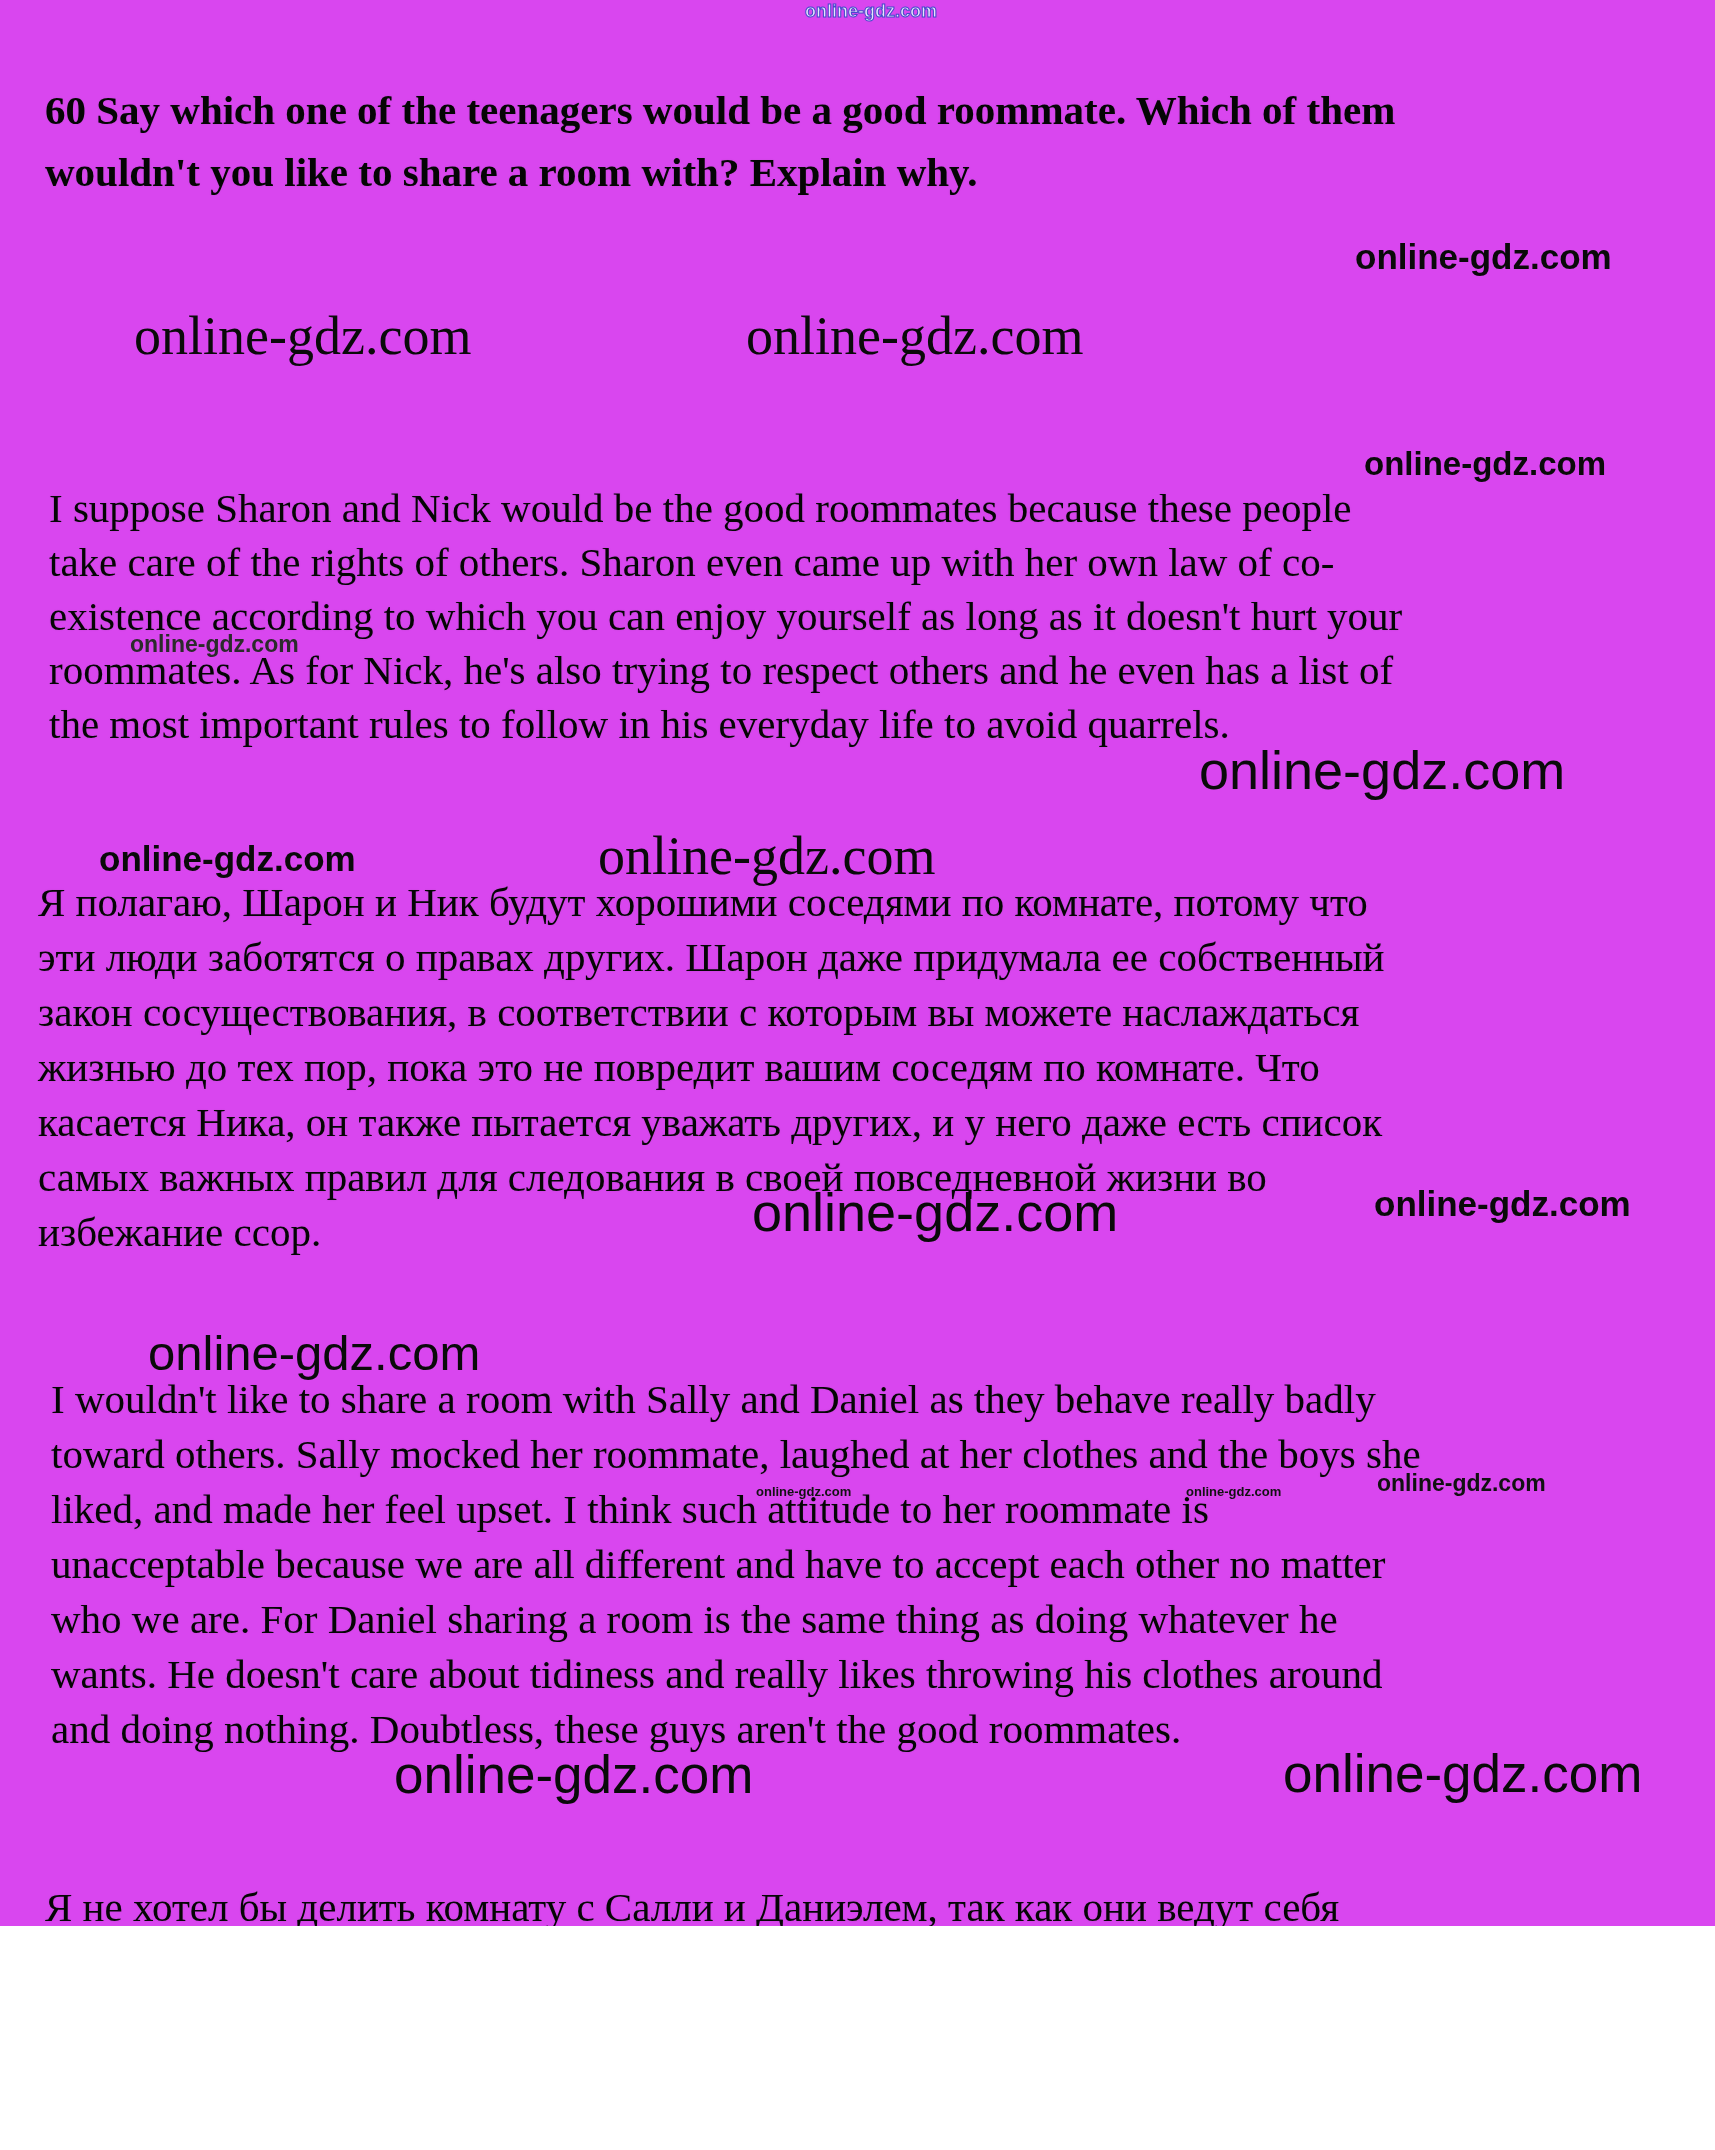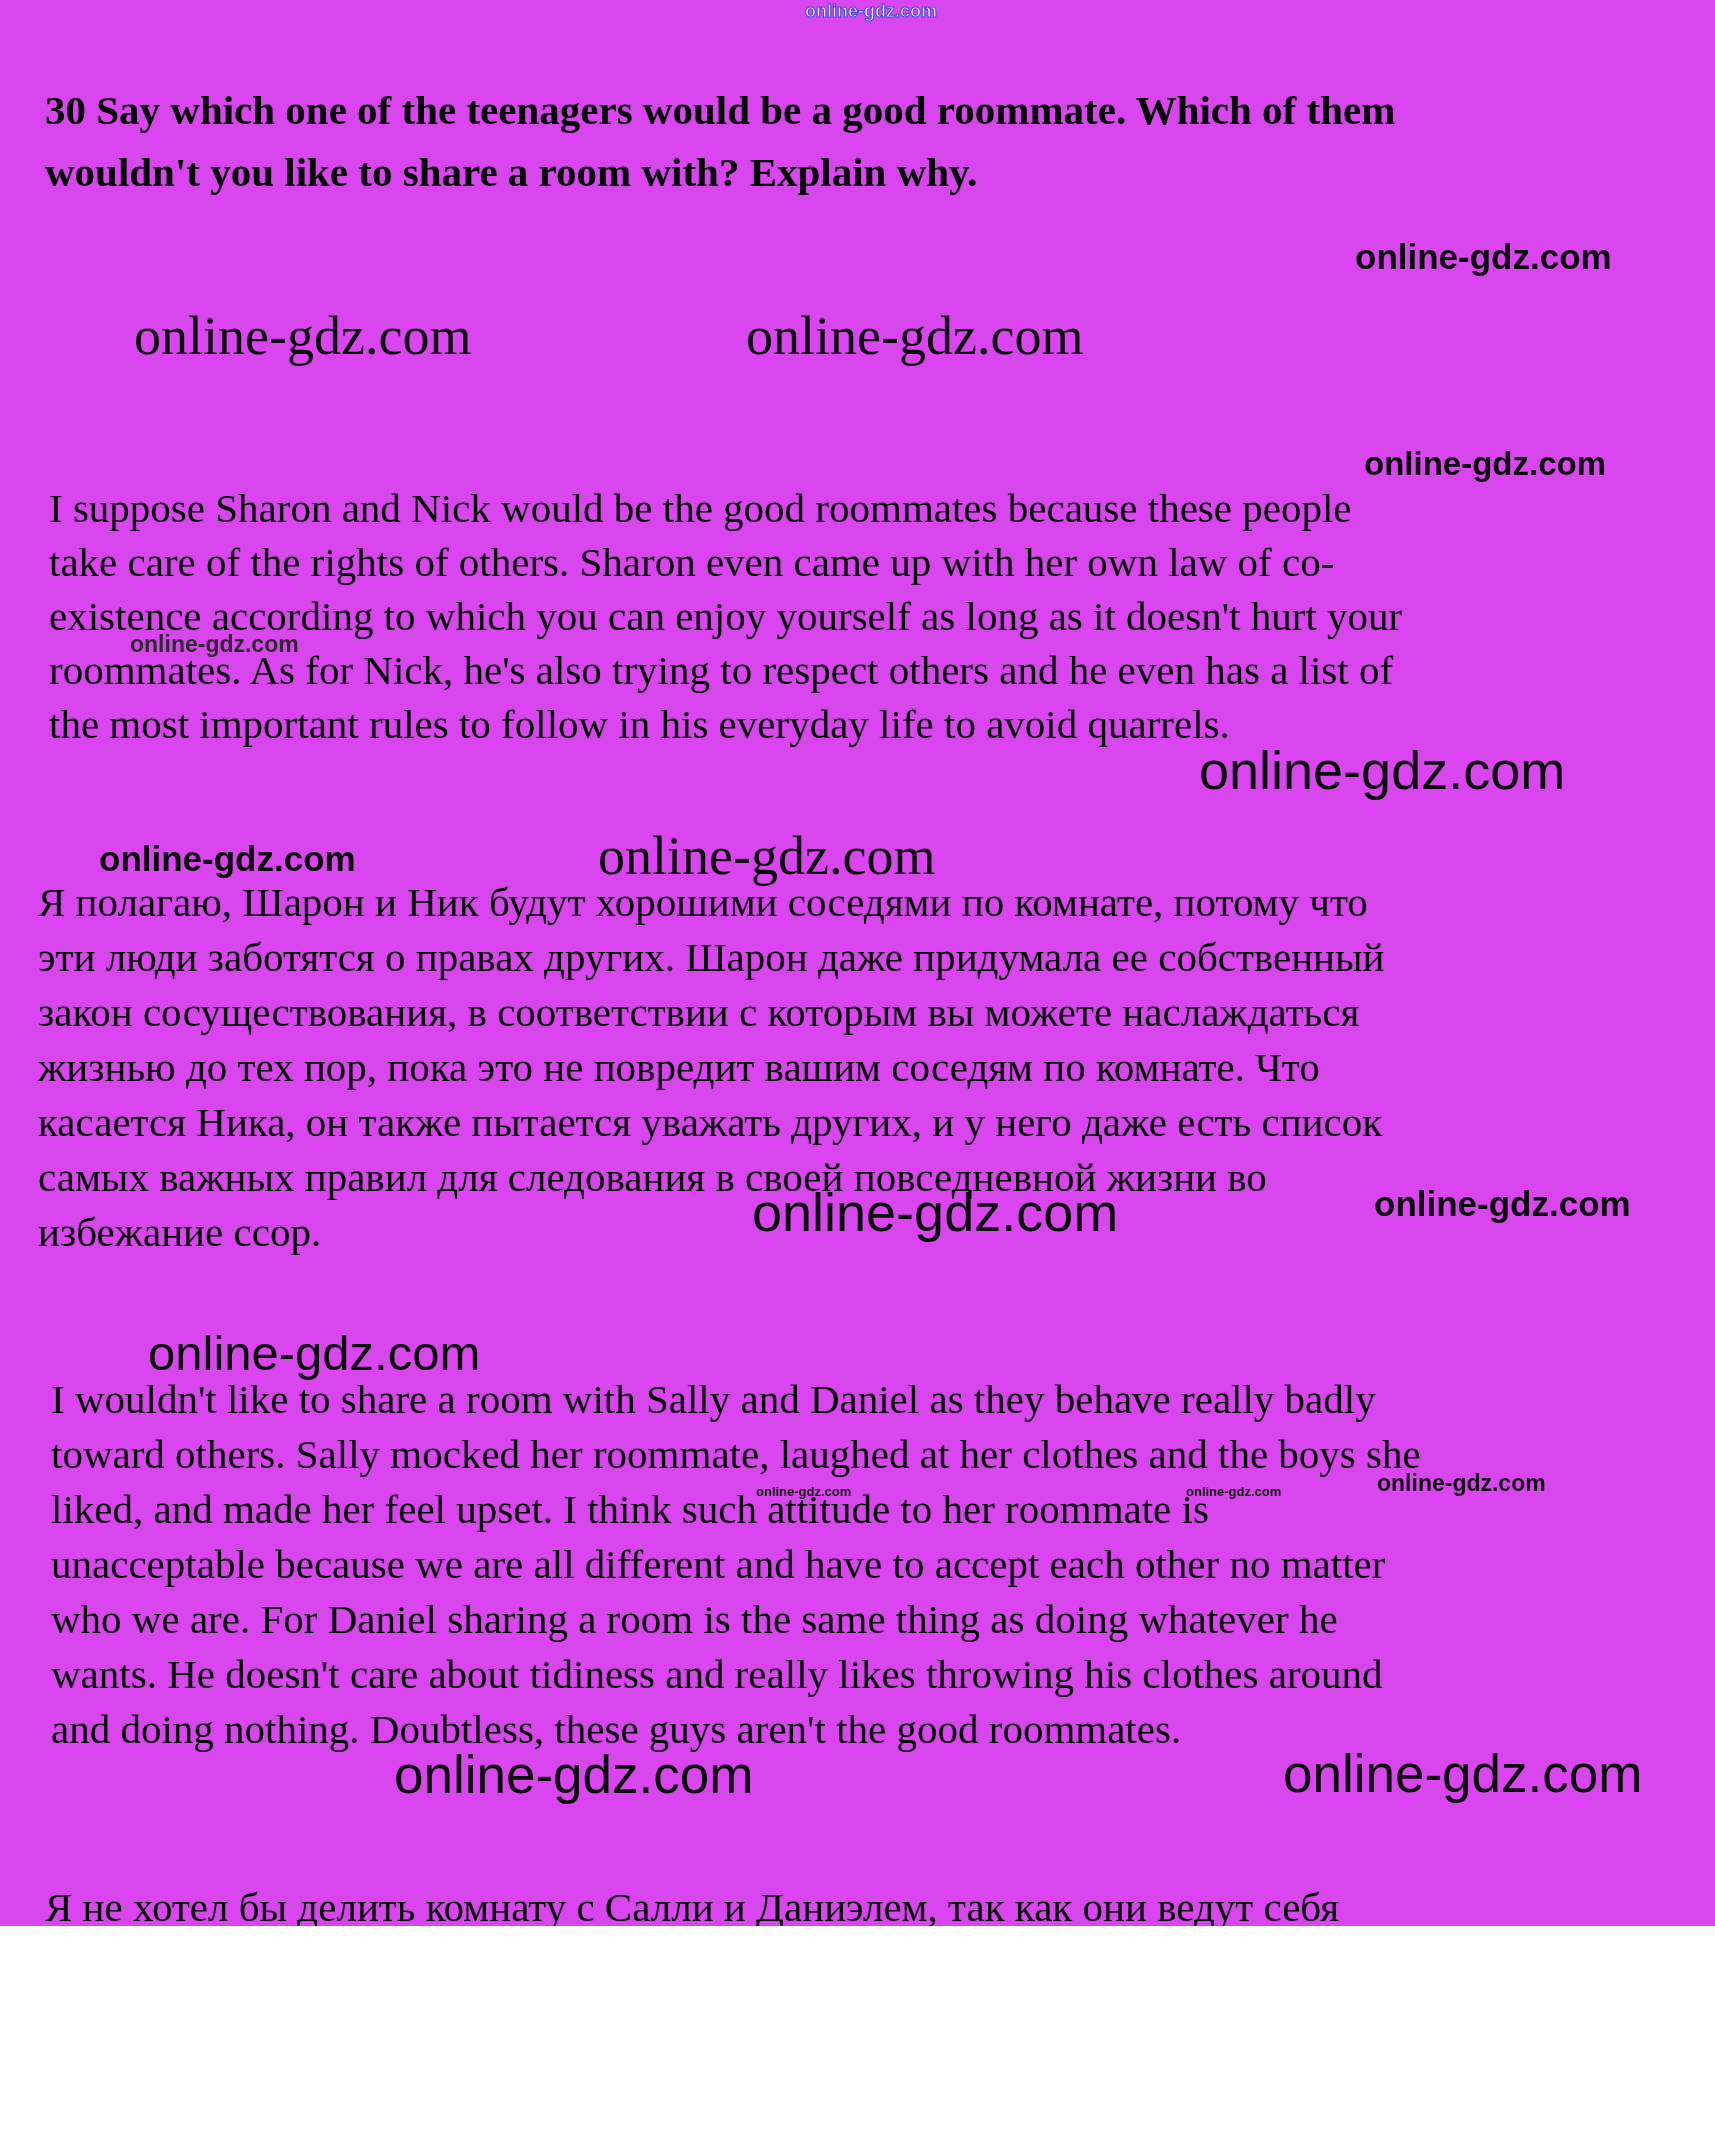--- a/index.html
+++ b/index.html
@@ -67,21 +67,21 @@
   <div class="wm wm-big wm-serif" style="top:829px; left:598px;">online-gdz.com</div>
   <div class="wm wm-big" style="top:1185px; left:752px;">online-gdz.com</div>
   <div class="wm wm-med" style="top:1186px; left:1374px;">online-gdz.com</div>
   <div class="wm wm-big" style="top:1329px; left:148px; font-size:49px;">online-gdz.com</div>
   <div class="wm wm-tiny" style="top:1485px; left:756px;">online-gdz.com</div>
   <div class="wm wm-tiny" style="top:1485px; left:1186px;">online-gdz.com</div>
   <div class="wm wm-small" style="top:1472px; left:1377px; color:#111;">online-gdz.com</div>
   <div class="wm wm-big" style="top:1748px; left:394px; font-size:53px;">online-gdz.com</div>
   <div class="wm wm-big" style="top:1747px; left:1283px; font-size:53px;">online-gdz.com</div>
 
-  <div class="line-block serif heading-en">30 Say which one of the teenagers would be a good roommate. Which of them
+  <div class="line-block serif heading-en">60 Say which one of the teenagers would be a good roommate. Which of them
 wouldn't you like to share a room with? Explain why.</div>
 
 
   <div class="line-block serif para-en-1">I suppose Sharon and Nick would be the good roommates because these people
 take care of the rights of others. Sharon even came up with her own law of co-
 existence according to which you can enjoy yourself as long as it doesn't hurt your
 roommates. As for Nick, he's also trying to respect others and he even has a list of
 the most important rules to follow in his everyday life to avoid quarrels.</div>
 
   <div class="line-block serif para-ru-1">Я полагаю, Шарон и Ник будут хорошими соседями по комнате, потому что

